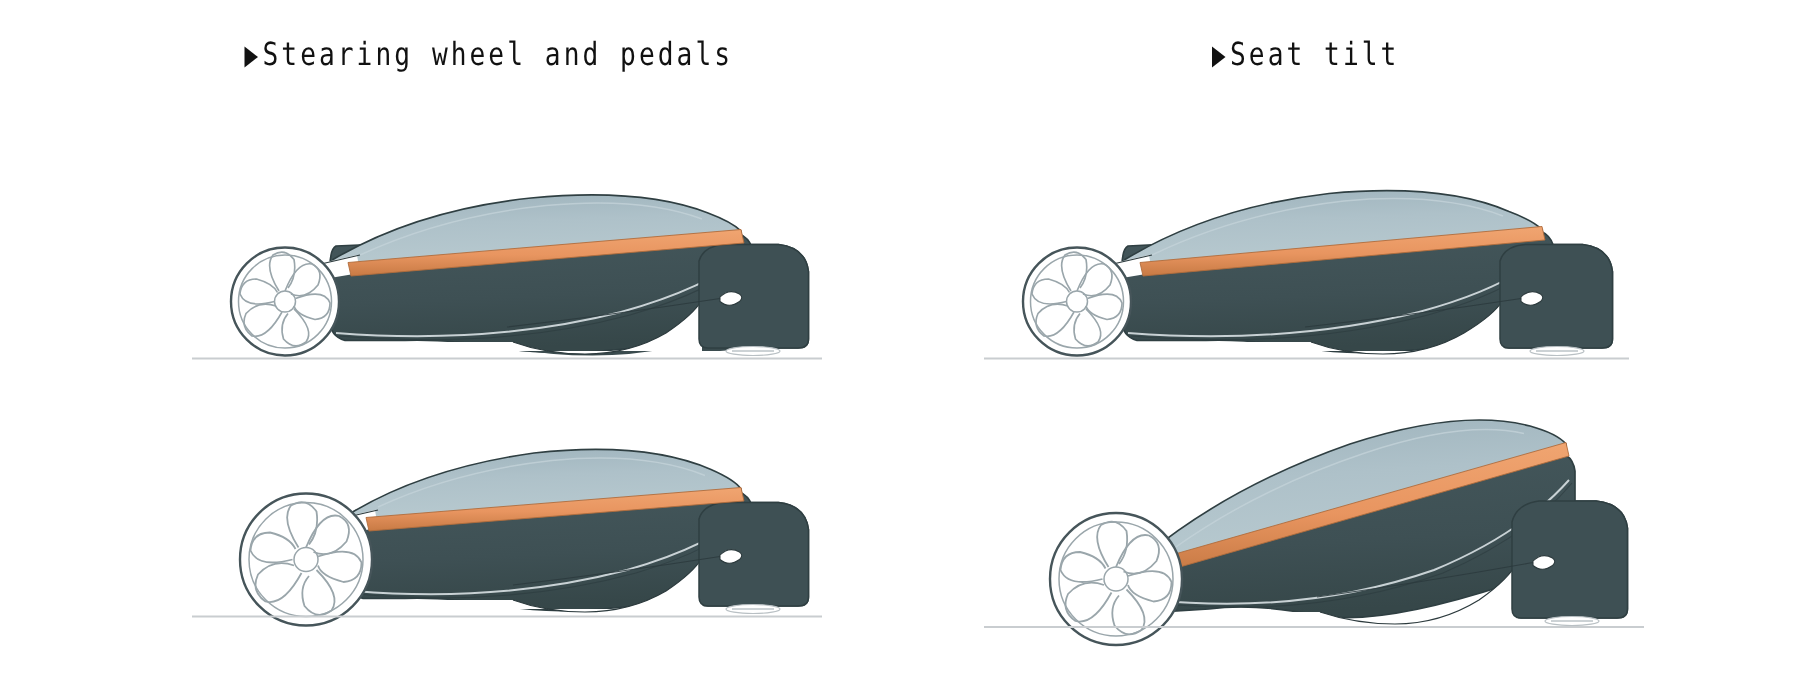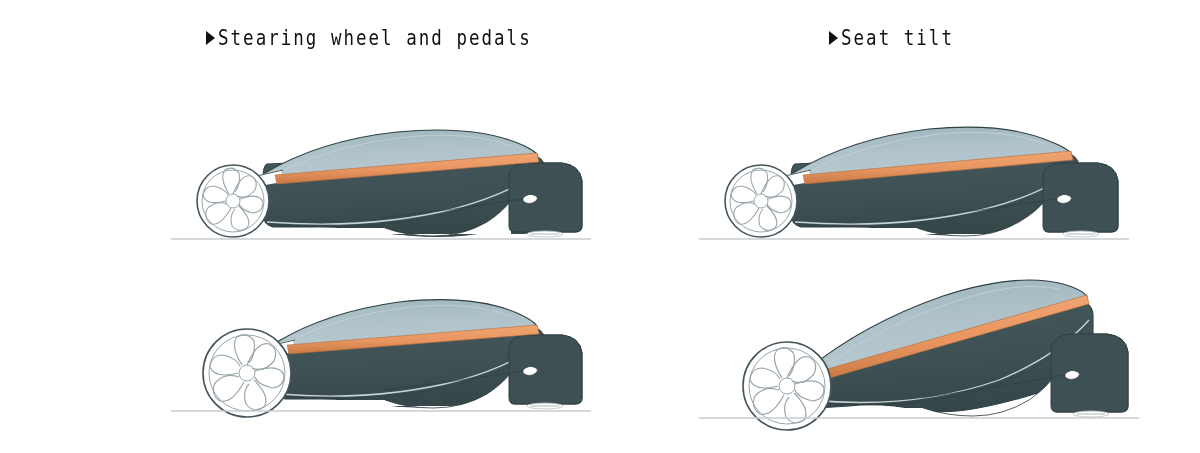--- a/index.html
+++ b/index.html
@@ -12,21 +12,20 @@
     height: 453px;
     position: relative;
     overflow: hidden;
     font-family: "DejaVu Sans Mono", monospace;
   }
 
   .board {
     position: absolute;
     inset: 0;
     background: #ffffff;
-    margin-left: 43px;
   }
 
   
   .heading {
     position: absolute;
     display: flex;
     align-items: center;
     white-space: nowrap;
     color: #111111;
   }
@@ -42,21 +41,21 @@
   .heading .htext {
     font-family: "DejaVu Sans Mono", monospace;
     font-size: 19px;
     letter-spacing: 2.2px;
     font-weight: 400;
     line-height: 1;
     transform: scaleX(0.92) scaleY(1.12);
     transform-origin: left center;
   }
   #heading-steering { left: 163px; top: 28px; }
-  #heading-seat     { left: 786px; top: 28px; }
+  #heading-seat     { left: 808px; top: 28px; }
 
   
   .car-panel {
     position: absolute;
   }
   .car-panel svg { display: block; }
 
   #panel-tl { left: 128px; top: 96px;  width: 420px; height: 165px; }
   #panel-bl { left: 128px; top: 268px; width: 420px; height: 165px; }
   #panel-tr { left: 656px; top: 96px;  width: 430px; height: 165px; }

